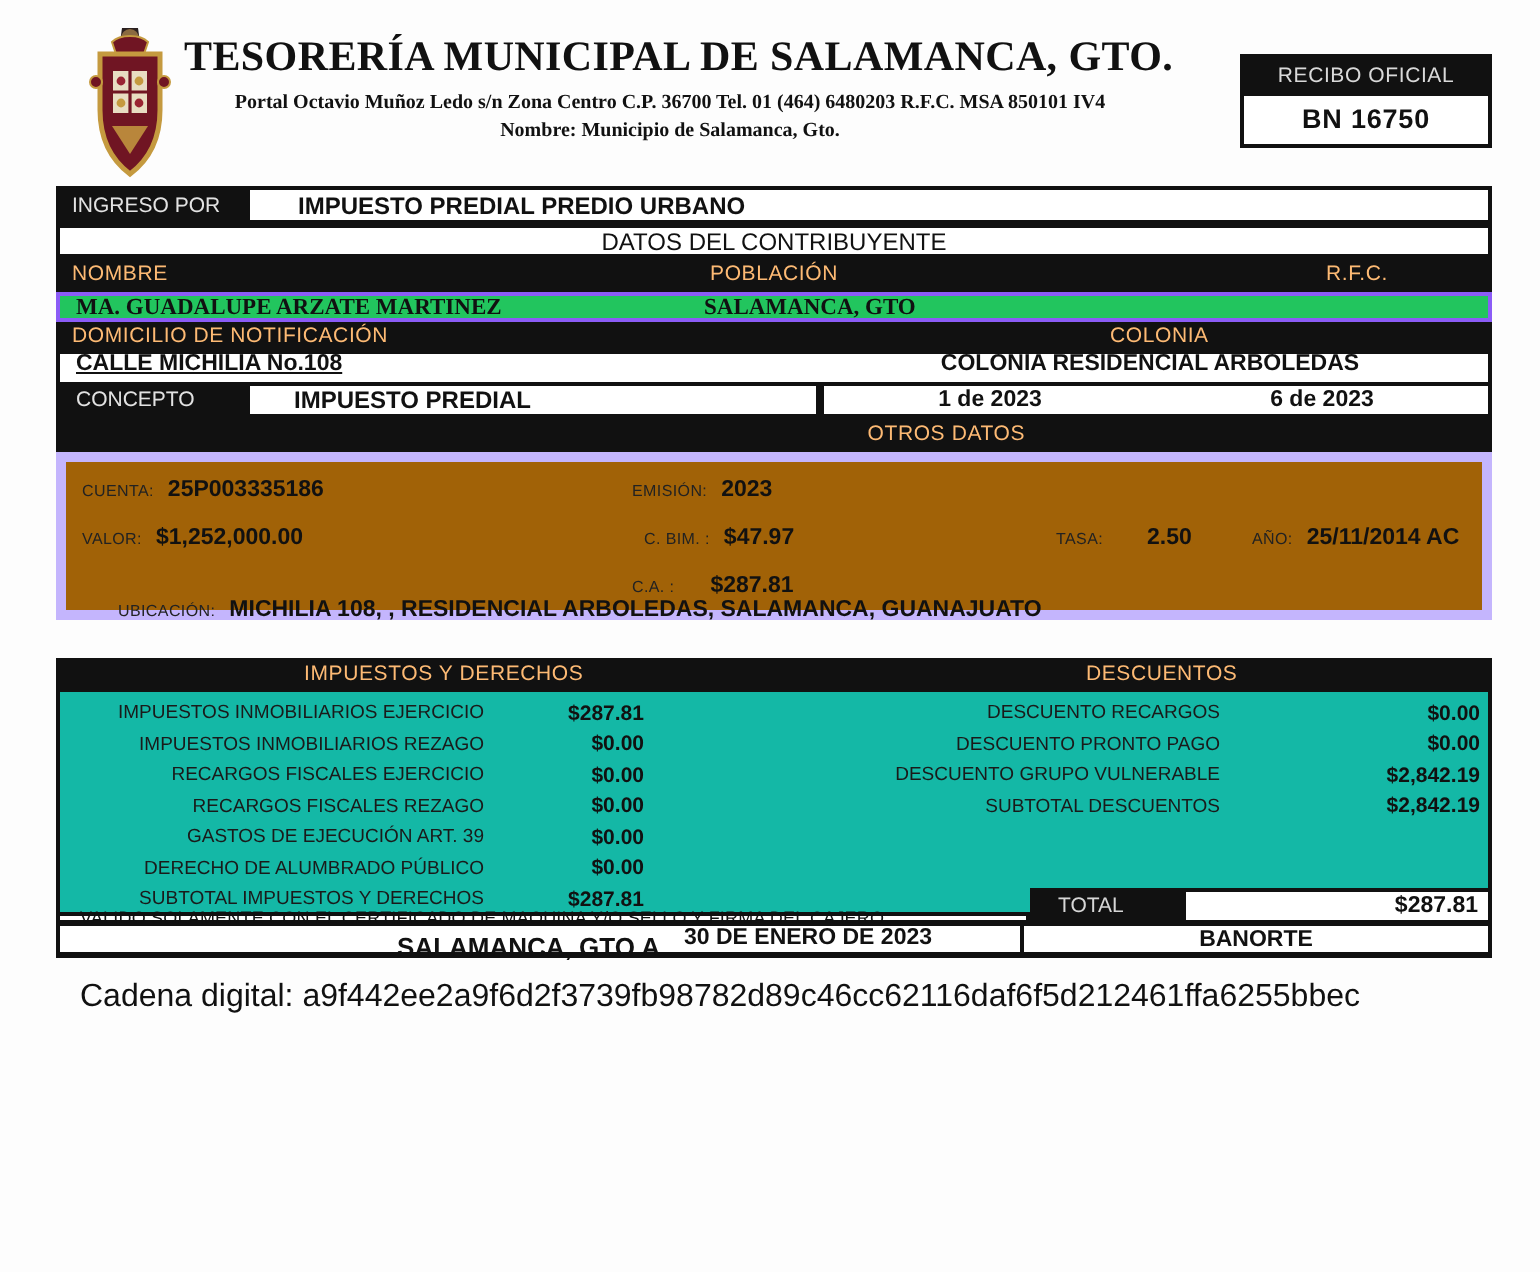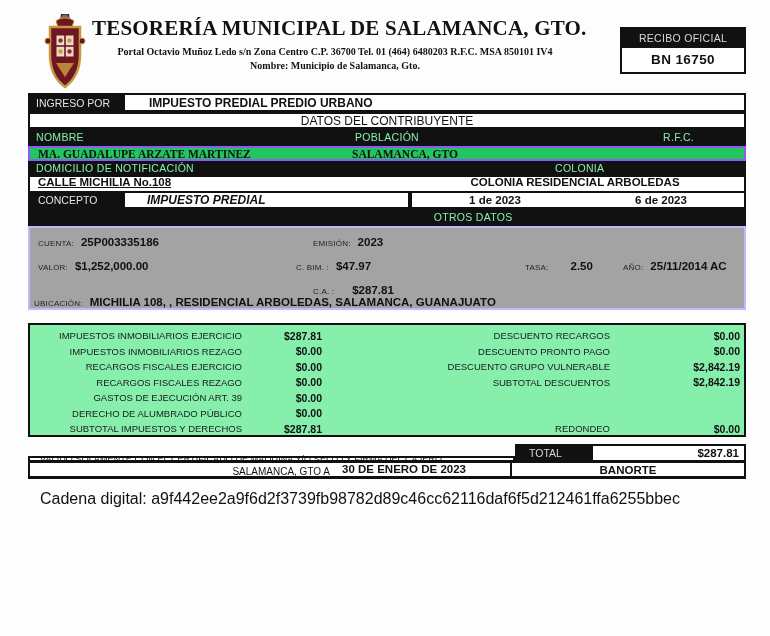--- a/index.html
+++ b/index.html
@@ -13,21 +13,21 @@
   .title { font-size:21px; font-weight:bold; letter-spacing:.2px; white-space:nowrap; }
   .subtitle { font-size:10px; font-weight:bold; margin-top:5px; white-space:nowrap; }
   .nameline { font-size:10px; font-weight:bold; margin-top:3px; }
   .recibo-box { position:absolute; left:620px; top:27px; width:126px; border:2px solid #111; background:#fff; }
   .recibo-bar { background:#111; color:#d9d9d9; font-size:10.5px; text-align:center; padding:3px 0 4px; letter-spacing:.3px; }
   .recibo-num { font-size:13.5px; font-weight:bold; text-align:center; padding:4px 0 5px; letter-spacing:.4px; }
 
   
   .receipt { position:absolute; left:28px; top:93px; width:718px; height:386px; }
   .row { position:absolute; left:0; width:718px; }
-  .bar { background:#111; color:#86efac;padding-left:20px; }
+  .bar { background:#111; color:#fdba74;padding-left:20px; }
   .bar span { font-size:10.5px; letter-spacing:.3px; }
 
   
   .r-ingreso { top:0; height:19px; display:flex; }
   .ingreso-label { width:95px; background:#111; color:#e2e2e2; font-size:10.5px; display:flex; align-items:center; padding-left:8px; }
   .ingreso-value { flex:1; border:2px solid #111; background:#fff; display:flex; align-items:center; padding-left:24px; font-size:12px; font-weight:bold; }
 
   
   .r-datos { top:19px; height:17px; border:2px solid #111; background:#fff; display:flex; align-items:center; justify-content:center; font-size:12px; }
 
@@ -53,72 +53,72 @@
 
   
   .r-domval { top:84px; height:14px; background:#fff; border-left:2px solid #111; border-right:2px solid #111; }
   .r-domval span { position:absolute; top:-1px; font-size:11.5px; font-weight:bold; }
   .val-domicilio { left:8px;text-decoration:underline; }
   .val-colonia { left:410px; width:270px; text-align:center; }
 
   
   .r-concepto { top:98px; height:18px; background:#111; display:flex; align-items:stretch; }
   .concepto-label { width:95px; color:#e2e2e2; font-size:10.5px; display:flex; align-items:center; padding-left:10px; }
-  .concepto-value { width:287px; border:2px solid #111; background:#fff; display:flex; align-items:center; padding-left:22px; font-size:12px; font-weight:bold;font-style:italic; }
+  .concepto-value { width:287px; border:2px solid #111; background:#fff; display:flex; align-items:center; padding-left:22px; font-size:12px; font-weight:bold; }
   .periodo-label { width:133px; color:#e2e2e2; font-size:10.5px; display:flex; align-items:center; justify-content:center; }
   .periodo-values { flex:1; border:2px solid #111; background:#fff; display:flex; }
   .periodo-values div { flex:1; display:flex; align-items:center; justify-content:center; font-size:11.5px; font-weight:bold; }
 
   
   .r-otrosbar { top:116px; height:17px; }
   .r-otrosbar span { position:absolute; top:2px; left:62%; transform:translateX(-50%); }
 
   
-  .r-otros { top:133px; height:84px; border:2px solid #c4b5fd; background:#a3a3a3; }
+  .r-otros { top:133px; height:84px; border:5px solid #c4b5fd; background:#a16207; }
   .od-group { position:absolute; display:flex; align-items:baseline; gap:7px; white-space:nowrap; }
   .od-label { font-size:8px; color:#222; letter-spacing:.2px; }
   .od-value { font-size:11.5px; font-weight:bold; }
   .g-cuenta { left:8px; top:8px; }
   .g-emision { left:283px; top:8px; }
   .g-valor { left:8px; top:32px; }
-  .g-cbim { left:266px; top:32px; }
+  .g-cbim { left:289px; top:32px; }
   .g-tasa { left:495px; top:32px; gap:22px; }
   .g-anio { left:593px; top:32px; }
   .g-ca { left:283px; top:56px; gap:18px; }
-  .g-ubicacion { left:4px; top:68px;text-align:center; }
+  .g-ubicacion { left:26px; top:68px;text-align:center; }
 
   
   .r-tabbar { top:236px; height:17px; }
   .r-tabbar span { position:absolute; top:2px; transform:translateX(-50%); }
   .hd-impuestos { left:27%; }
   .hd-descuentos { left:77%; }
 
   
-  .r-table { top:230px; height:114px; border:2px solid #111; background:#86efac; }
+  .r-table { top:251px; height:114px; border:2px solid #111; background:#14b8a6; }
   .tcol { position:absolute; top:3px; }
   .tcol-left { left:0; width:300px; }
   .tcol-right { left:376px; width:338px; }
   .t-row { display:flex; height:15.5px; align-items:center; }
   .t-label { font-size:9.5px; text-align:right; color:#1a1a1a; }
   .t-amount { font-size:10.5px; font-weight:bold; text-align:right; }
   .tcol-left .t-label { width:212px; }
   .tcol-left .t-amount { width:80px; }
   .tcol-right .t-label { width:204px; }
   .tcol-right .t-amount { flex:1; padding-right:4px; }
 
   
   .r-total { top:351px; height:18px; display:flex; }
   .valido-box { width:487px; border:2px solid #111; background:#fff; display:flex; align-items:center; padding-left:10px; font-size:9px; letter-spacing:.1px;margin-top:12px; }
   .total-label { width:78px; background:#111; color:#d6d6d6; font-size:10.5px; display:flex; align-items:center; padding-left:14px; }
   .total-amount { flex:1; border:2px solid #111; border-left:none; background:#fff; display:flex; align-items:center; justify-content:flex-end; padding-right:5px; font-size:11.5px; font-weight:bold; }
 
   
   .r-fecha { top:369px; height:17px; border-left:2px solid #111; border-right:2px solid #111; border-bottom:3px solid #111; border-top:1px solid #111; background:#fff; display:flex; }
   .fecha-left { width:482px; border-right:2px solid #111; position:relative; }
-  .fecha-lugar { position:absolute; right:180px; top:3px; font-size:10px; }
+  .fecha-lugar { position:absolute; right:180px; top:3px; font-size:13px;font-weight:bold; }
   .fecha-date { position:absolute; left:312px; top:0px; font-size:11.5px; font-weight:bold; white-space:nowrap; }
   .fecha-right { flex:1; display:flex; align-items:center; justify-content:center; font-size:11.5px; font-weight:bold; }
 
   
   .cadena { position:absolute; left:40px; top:490px; font-size:16px; }
 </style>
 </head>
 <body>
 
 <div class="page">

